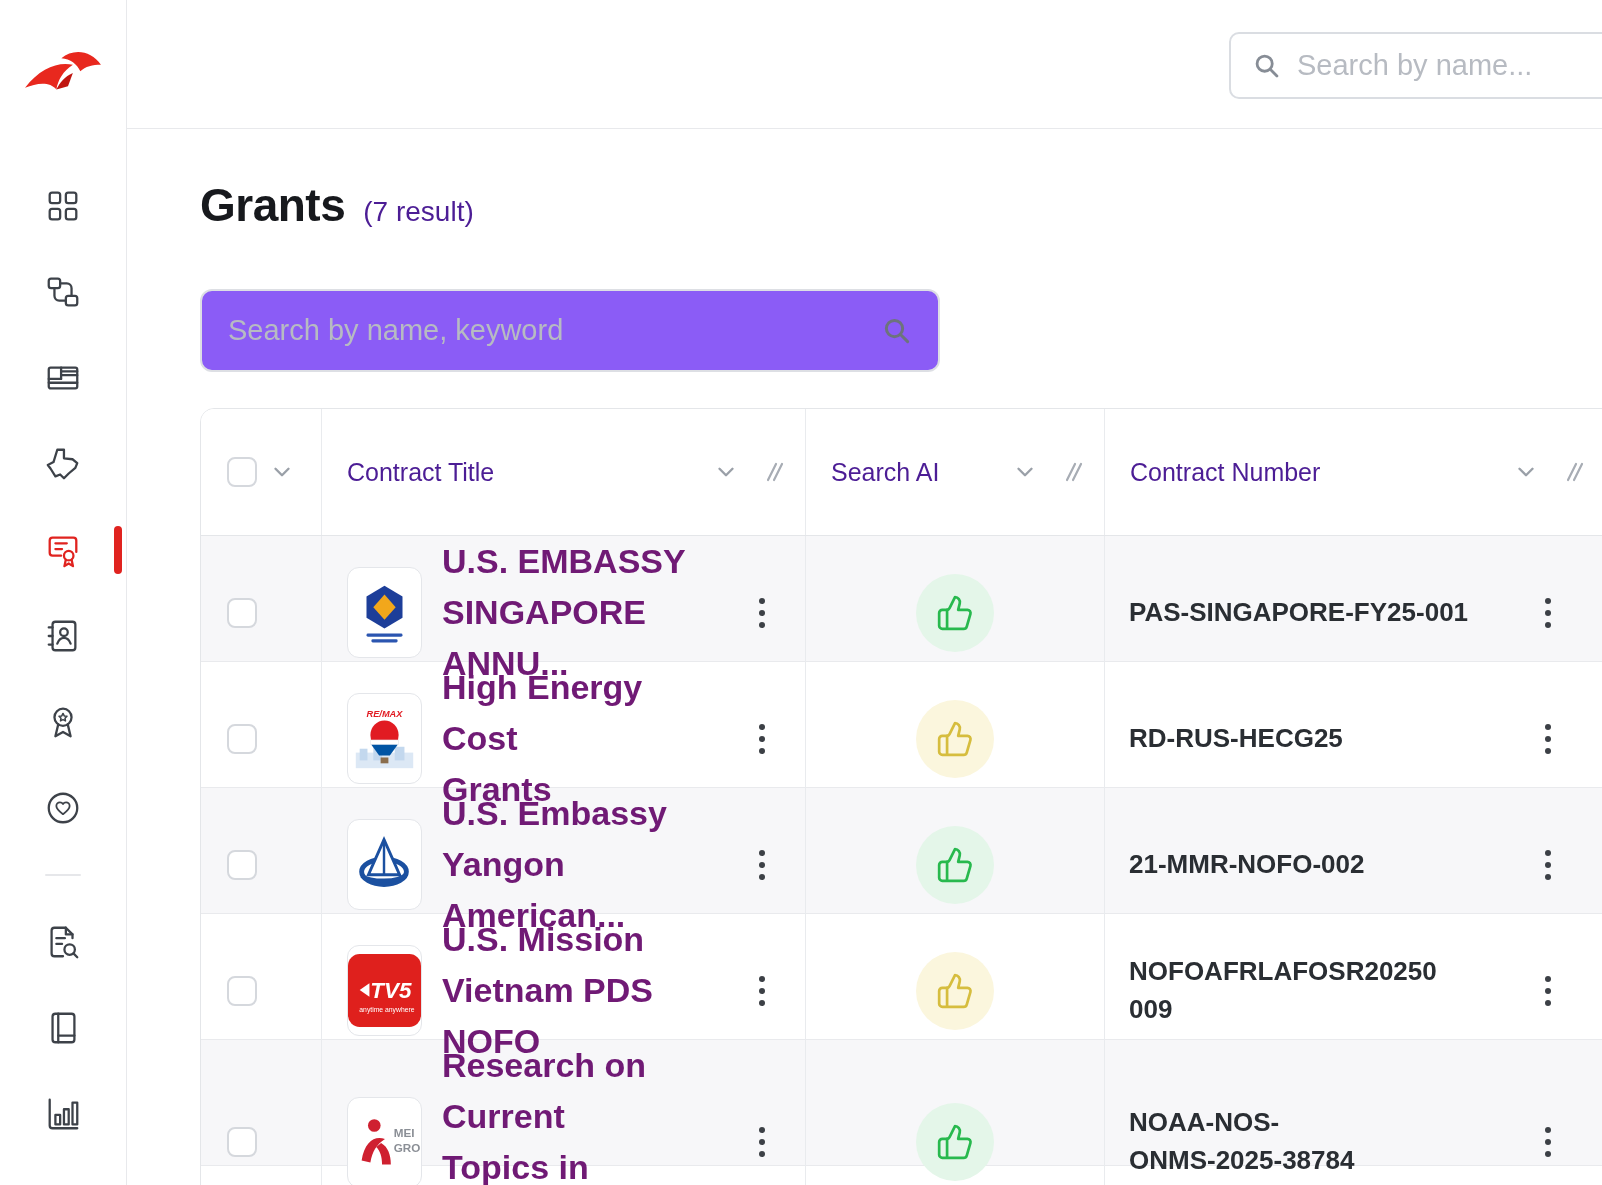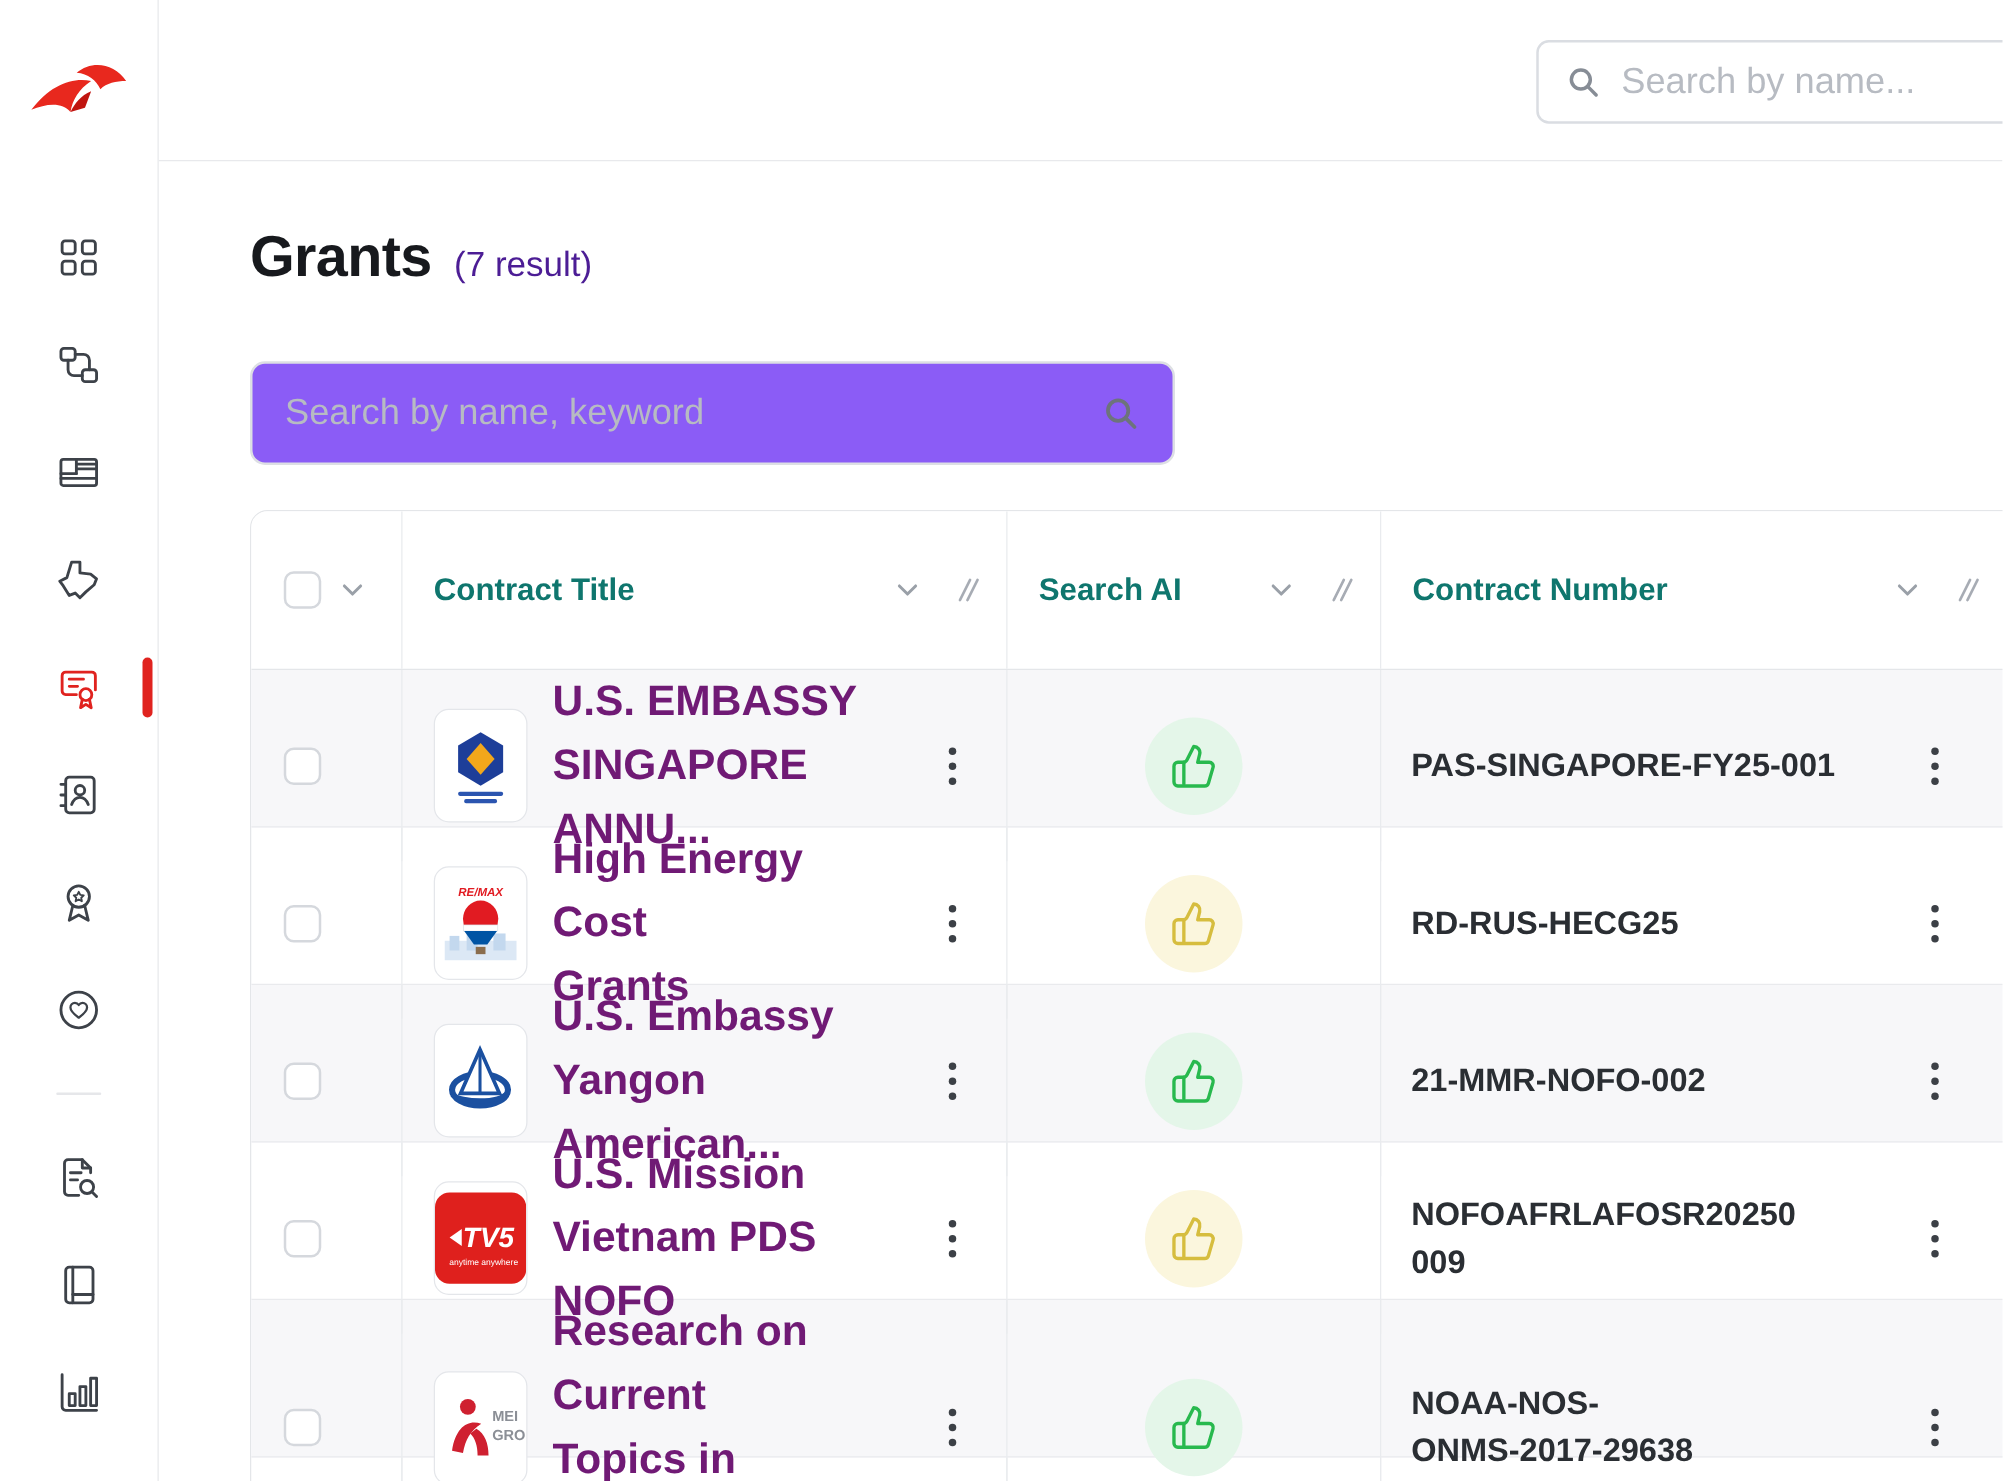--- a/index.html
+++ b/index.html
@@ -51,21 +51,21 @@
                   border:1px solid #e4e6e9; border-radius:14px 0 0 0; overflow:hidden; background:#fff; }
   .thead, .trow { display:grid; grid-template-columns:121px 484px 299px 500px; }
   .thead { height:127px; background:#fff; border-bottom:1px solid #e4e6e9; }
   .trow  { height:126px; border-bottom:1px solid #e9eaed; }
   .tbody .trow:nth-child(odd) { background:#f7f7f9; }
   .th, .td { display:flex; align-items:center; border-right:1px solid #e9ebee; min-width:0; }
   .th:last-child, .td:last-child { border-right:none; }
 
   .th { padding:0 20px 0 25px; gap:22px; }
   .th-check, .td-check { padding-left:26px; gap:12px; }
-  .th-label { font-size:25px; font-weight:700; color:#0f766e; white-space:nowrap; }
+  .th-label { font-size:25px; font-weight:400; color:#4c1d95; white-space:nowrap; }
   .spacer { flex:1; }
   .chev { width:26px; height:26px; fill:none; stroke:#9aa0a8; stroke-width:2.2;
           stroke-linecap:round; stroke-linejoin:round; flex:none; cursor:pointer; }
   .resize { width:24px; height:24px; fill:none; stroke:#a7acb4; stroke-width:2.2;
             stroke-linecap:round; flex:none; cursor:col-resize; }
 
   .checkbox { width:30px; height:30px; border:2px solid #d5d8dd; border-radius:8px;
               background:#fff; flex:none; cursor:pointer; }
 
   .td-title { padding-left:25px; gap:20px; }
@@ -440,21 +440,21 @@
       <div class="td td-match">
         <span class="thumb-badge green">
           <svg viewBox="0 0 24 24">
               <path d="M7 10v11"></path>
               <path d="M15 5.88 14 10h5.83a2 2 0 0 1 1.92 2.56l-2.33 8A2 2 0 0 1 17.5 22H4a2 2 0 0 1-2-2v-8a2 2 0 0 1 2-2h2.76a2 2 0 0 0 1.79-1.11L12 2a3.13 3.13 0 0 1 3 3.88Z"></path>
             </svg>
         </span>
       </div>
       <div class="td td-number">
         <span class="number-text">NOAA-NOS-
-ONMS-2017-29638</span>
+ONMS-2025-38784</span>
         <span class="kebab">
             <i></i>
             <i></i>
             <i></i>
           </span>
       </div>
     </div>
 
     <div class="trow">
       <div class="td td-check"></div>

